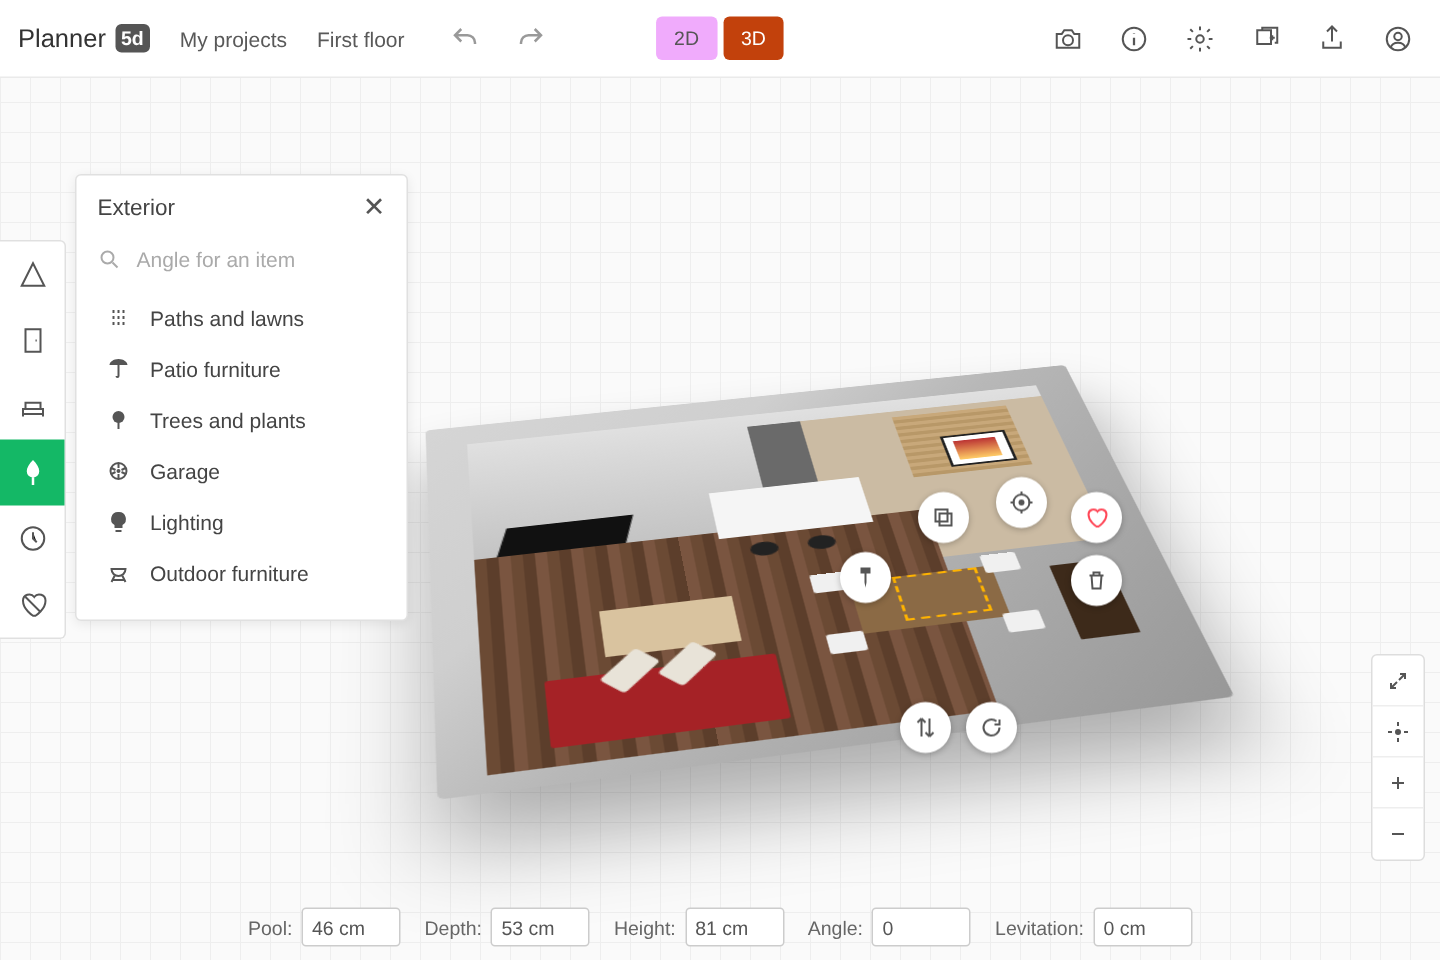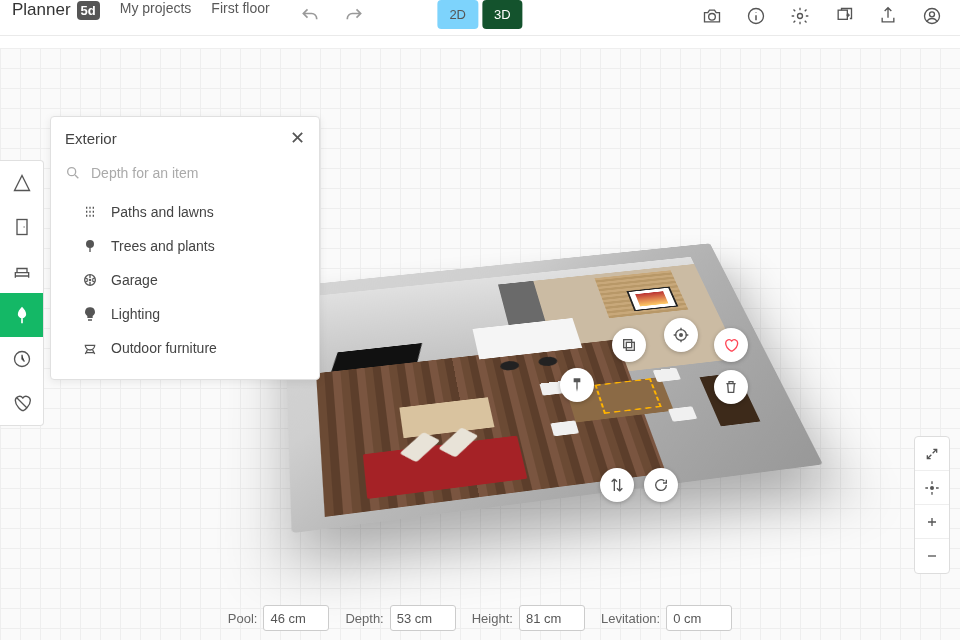--- a/index.html
+++ b/index.html
@@ -1,37 +1,37 @@
 <!DOCTYPE html>
 <html><head>
 <meta charset="utf-8">
 <style>
 *{margin:0;padding:0;box-sizing:border-box;font-family:-apple-system,BlinkMacSystemFont,"Segoe UI",Arial,sans-serif}
 body{width:960px;height:640px;overflow:hidden;position:relative;background:#fff}
-.topbar{height:36px;display:flex;align-items:flex-start;padding:0 12px;background:#fff;border-bottom:1px solid #eaeaea;position:relative;z-index:10}
+.topbar{height:52px;display:flex;align-items:center;padding:0 12px;background:#fff;border-bottom:1px solid #eaeaea;position:relative;z-index:10}
 .logo{display:flex;align-items:center;gap:6px;color:#333;font-size:17px;font-weight:400;margin-right:20px}
 .logo-badge{background:#555;color:#fff;border-radius:4px;padding:2px 4px;font-size:13px;font-weight:600}
 .nav-link{color:#595959;font-size:14px;margin-right:20px;cursor:pointer}
 .history-btns{display:flex;gap:12px;margin-left:4px}
 .icon-btn{width:32px;height:32px;display:flex;align-items:center;justify-content:center;color:#999;cursor:pointer;border-radius:4px}
 .icon-btn.dark{color:#555}
 .view-toggle{position:absolute;left:50%;transform:translateX(-50%);display:flex;gap:4px}
-.view-btn{padding:7px 12px;border-radius:4px;font-size:13px;color:#555;cursor:pointer;background:#7dd3fc}
-.view-btn.active{background:#14532d;color:#fff}
+.view-btn{padding:7px 12px;border-radius:4px;font-size:13px;color:#555;cursor:pointer;background:#f0abfc}
+.view-btn.active{background:#c2410c;color:#fff}
 .topbar-right{margin-left:auto;display:flex;gap:12px}
 .canvas{position:absolute;inset:48px 0 0 0;background-image:linear-gradient(#eee 1px,transparent 1px),linear-gradient(90deg,#eee 1px,transparent 1px);background-size:20px 20px;background-color:#fafafa}
 .sidebar{position:absolute;left:0;top:160px;width:44px;background:#fff;border:1px solid #e0e0e0;border-left:none;border-radius:0 4px 4px 0;display:flex;flex-direction:column;z-index:8}
 .side-btn{height:44px;display:flex;align-items:center;justify-content:center;color:#555;cursor:pointer}
 .side-btn.active{background:#14B866;color:#fff}
-.panel{position:absolute;left:50px;top:116px;width:270px;background:#fff;border:1px solid #e0e0e0;border-radius:4px;box-shadow:0 2px 8px rgba(0,0,0,0.08);z-index:9;padding-bottom:10px}
+.panel{position:absolute;left:50px;top:116px;width:222px;background:#fff;border:1px solid #e0e0e0;border-radius:4px;box-shadow:0 2px 8px rgba(0,0,0,0.08);z-index:9;padding-bottom:10px}
 .panel-head{display:flex;align-items:center;justify-content:space-between;padding:12px 14px}
 .panel-title{font-size:15px;color:#444}
 .panel-close{font-size:18px;color:#555;cursor:pointer;line-height:1}
 .panel-search{display:flex;align-items:center;gap:10px;padding:6px 14px 10px;color:#aaa;font-size:14px}
-.panel-list{padding:4px 16px}
+.panel-list{padding:4px 5px}
 .panel-item{display:flex;align-items:center;gap:12px;padding:8px 14px;font-size:14px;color:#444;cursor:pointer}
 .panel-item .ic{width:18px;height:18px;display:flex;align-items:center;justify-content:center;color:#555}
 .scene{position:absolute;left:230px;top:80px;width:600px;height:460px;perspective:1200px}
 .room{position:absolute;left:60px;top:60px;width:480px;height:360px;background:linear-gradient(135deg,#d5d5d5 0%,#cfcfcf 30%,#b8b8b8 50%,#989898 100%);transform:rotateX(50deg) rotateZ(-10deg);border-radius:4px;box-shadow:0 40px 60px rgba(0,0,0,0.3)}
 .floor-wood{position:absolute;left:6%;top:42%;width:64%;height:54%;background:repeating-linear-gradient(90deg,#6b4a34 0 8px,#5c3e2b 8px 16px,#7a5540 16px 24px)}
 .floor-tile{position:absolute;right:6%;top:10%;width:40%;height:46%;background:#cbbba3}
 .wall-back{position:absolute;left:6%;top:6%;width:88%;height:36%;background:linear-gradient(#e0e0e0,#c4c4c4)}
 .sofa{position:absolute;left:14%;bottom:8%;width:30%;height:16%;background:#a52226;border-radius:2px}
 .sofa:before,.sofa:after{content:"";position:absolute;top:-30%;width:14%;height:60%;background:#e8e3d8;border-radius:3px;transform:rotate(45deg)}
 .sofa:before{left:30%}.sofa:after{left:55%}
@@ -232,30 +232,38 @@
 <div class="panel">
   <div class="panel-head">
     <span class="panel-title">Exterior</span>
     <span class="panel-close">✕</span>
   </div>
   <div class="panel-search">
     <svg width="16" height="16" viewBox="0 0 24 24">
         <circle cx="10" cy="10" r="6" fill="none" stroke="currentColor" stroke-width="2"></circle>
         <path stroke="currentColor" stroke-width="2" d="M15 15l5 5"></path>
       </svg>
-    <span>Depth for an item</span>
+    <span>Angle for an item</span>
   </div>
   <div class="panel-list">
     <div class="panel-item">
         <span class="ic">
           <svg width="16" height="16" viewBox="0 0 24 24">
             <path stroke="currentColor" stroke-width="2" d="M7 4v16M12 4v16M17 4v16" stroke-dasharray="3 3"></path>
           </svg>
         </span>
         <span>Paths and lawns</span>
+      </div>
+    <div class="panel-item">
+        <span class="ic">
+          <svg width="16" height="16" viewBox="0 0 24 24">
+            <path fill="currentColor" d="M12 2c5 0 9 3 9 6H3c0-3 4-6 9-6zM11 8h2v11a2 2 0 01-4 0h2z"></path>
+          </svg>
+        </span>
+        <span>Patio furniture</span>
       </div>
     <div class="panel-item">
         <span class="ic">
           <svg width="16" height="16" viewBox="0 0 24 24">
             <circle cx="12" cy="9" r="6" fill="currentColor"></circle>
             <rect x="11" y="14" width="2" height="7" fill="currentColor"></rect>
           </svg>
         </span>
         <span>Trees and plants</span>
       </div>
@@ -319,16 +327,20 @@
     </div>
   <div class="dim">
       <span>Depth:</span>
       <input value="53 cm" style="">
     </div>
   <div class="dim">
       <span>Height:</span>
       <input value="81 cm" style="">
     </div>
   <div class="dim">
+      <span>Angle:</span>
+      <input value="0" style="">
+    </div>
+  <div class="dim">
       <span>Levitation:</span>
       <input value="0 cm" style="">
     </div>
 </div>
 
 </body></html>

